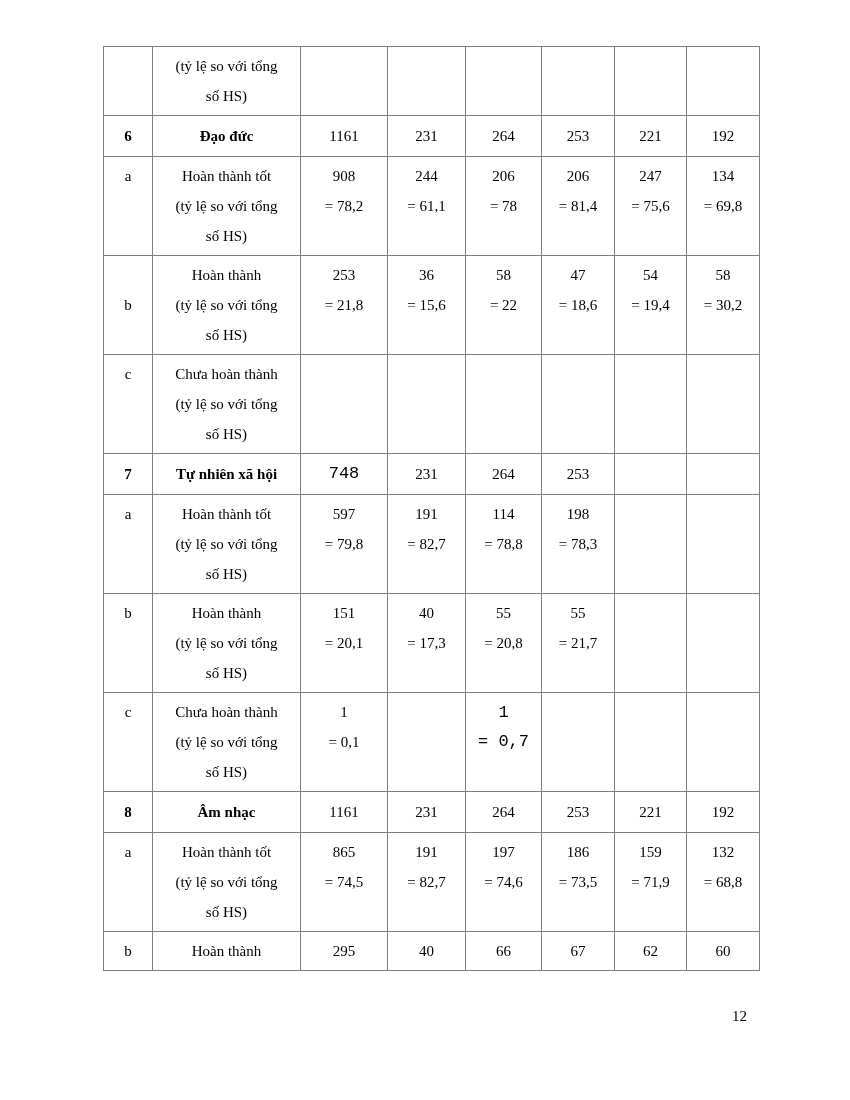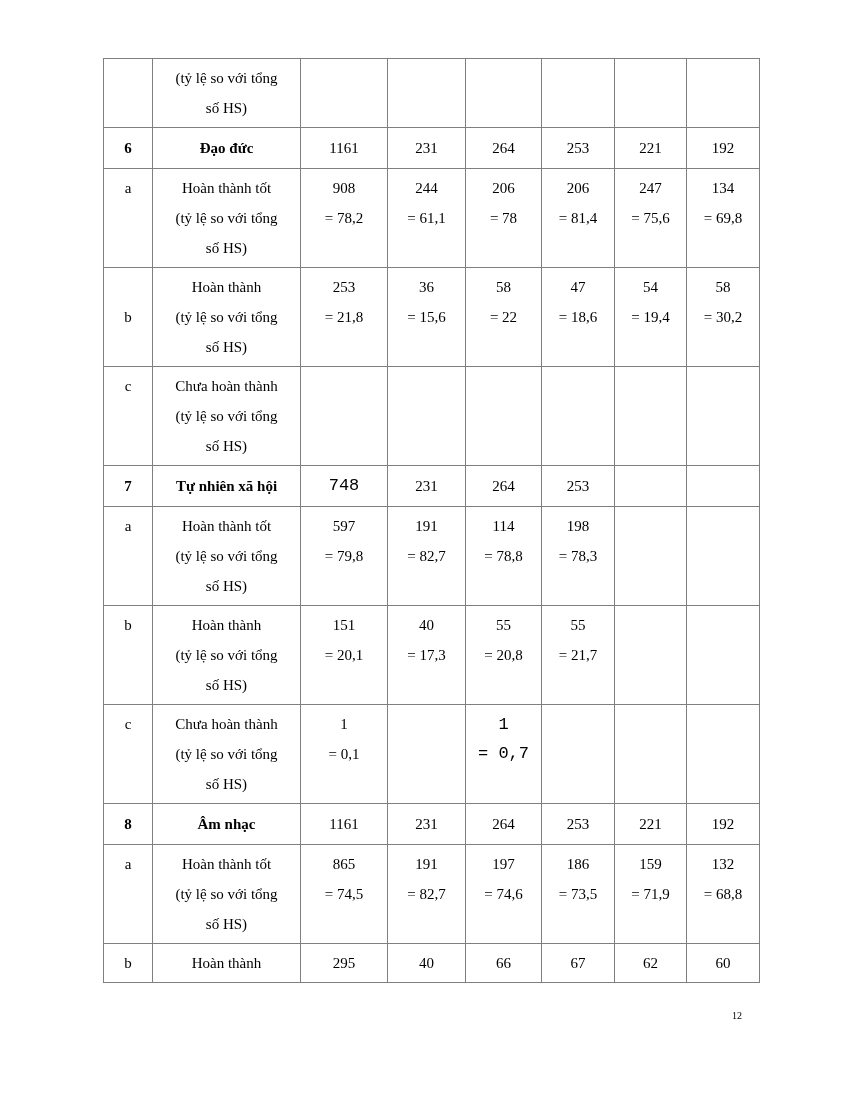--- a/index.html
+++ b/index.html
@@ -16,21 +16,21 @@
   .doc-page {
     position: relative;
     width: 850px;
     height: 1100px;
     background: #ffffff;
     overflow: hidden;
   }
   table.results {
     position: absolute;
     left: 103px;
-    top: 58px;
+    top: 46px;
     width: 656px;
     border-collapse: collapse;
     table-layout: fixed;
   }
   table.results td {
     border: 1px solid #7f7f7f;
     text-align: center;
     vertical-align: top;
     font-size: 15px;
     line-height: 30px;
@@ -57,21 +57,21 @@
     line-height: 26px;
     padding-top: 3px;
   }
   .ln {
     text-align: center;
   }
   .page-number {
     position: absolute;
     left: 732px;
     top: 1006px;
-    font-size: 10px;
+    font-size: 15px;
     line-height: 20px;
   }
 </style>
 </head>
 <body>
 
 <div class="doc-page">
 
   <table class="results">
     <colgroup>

